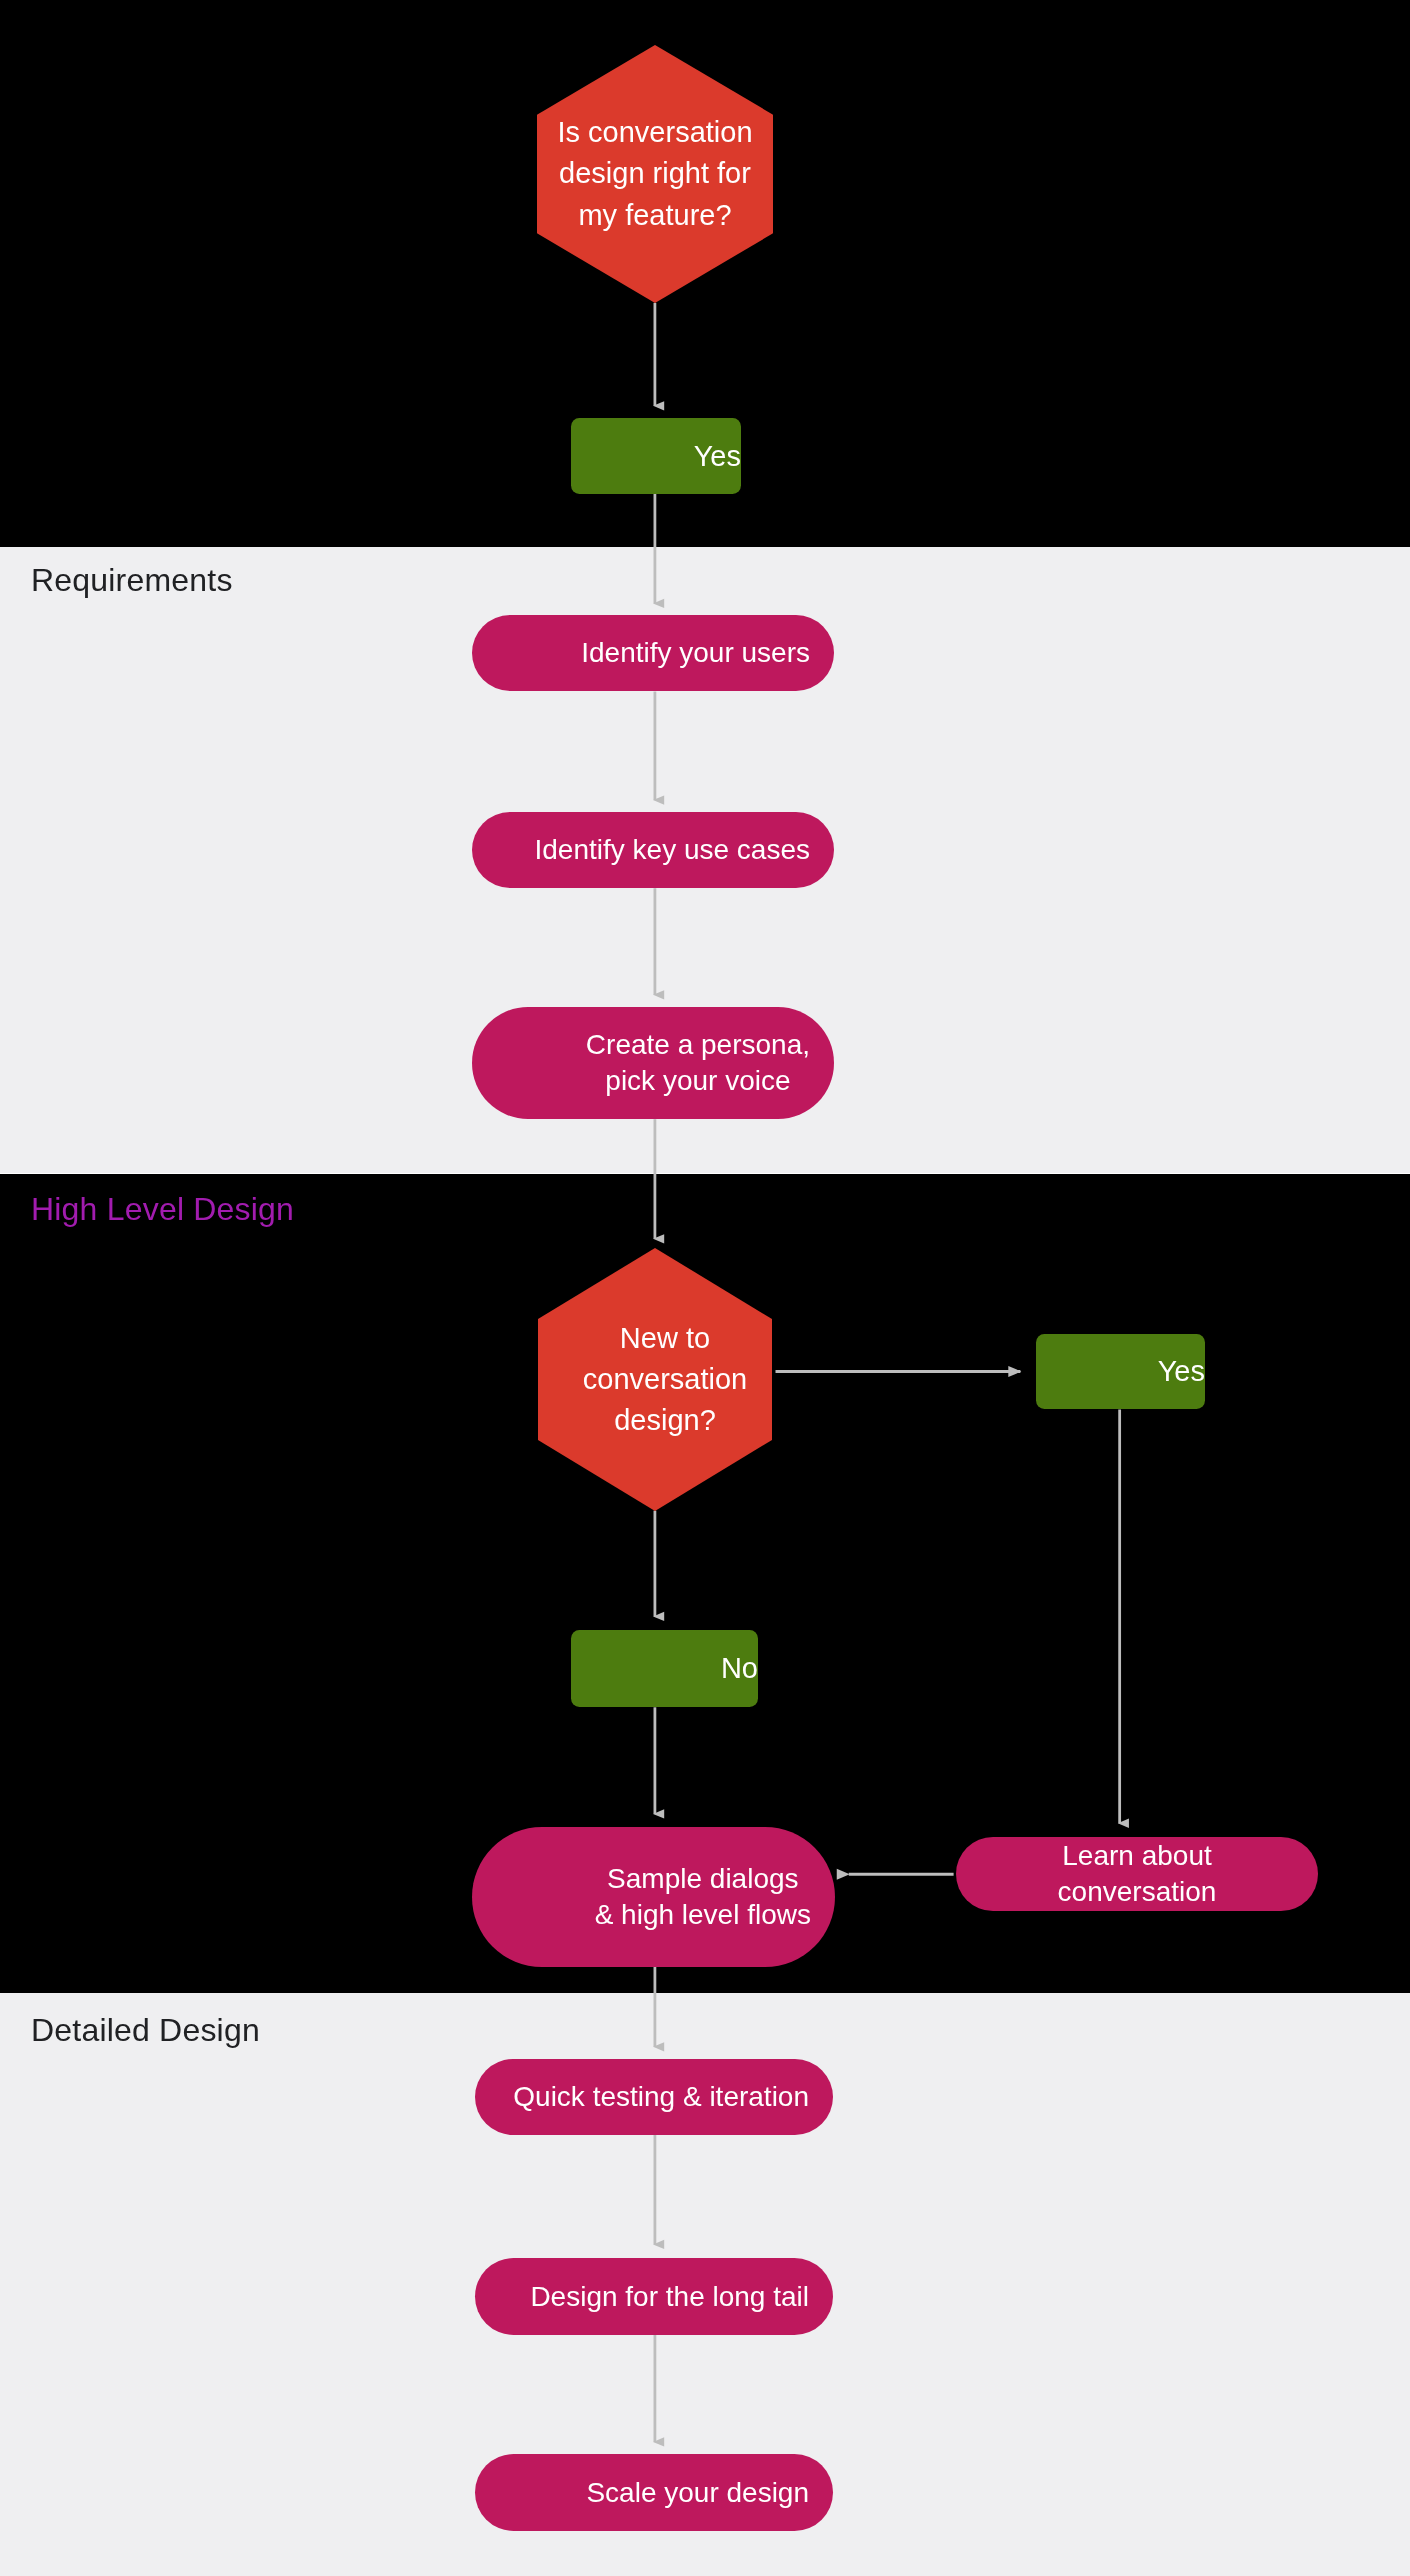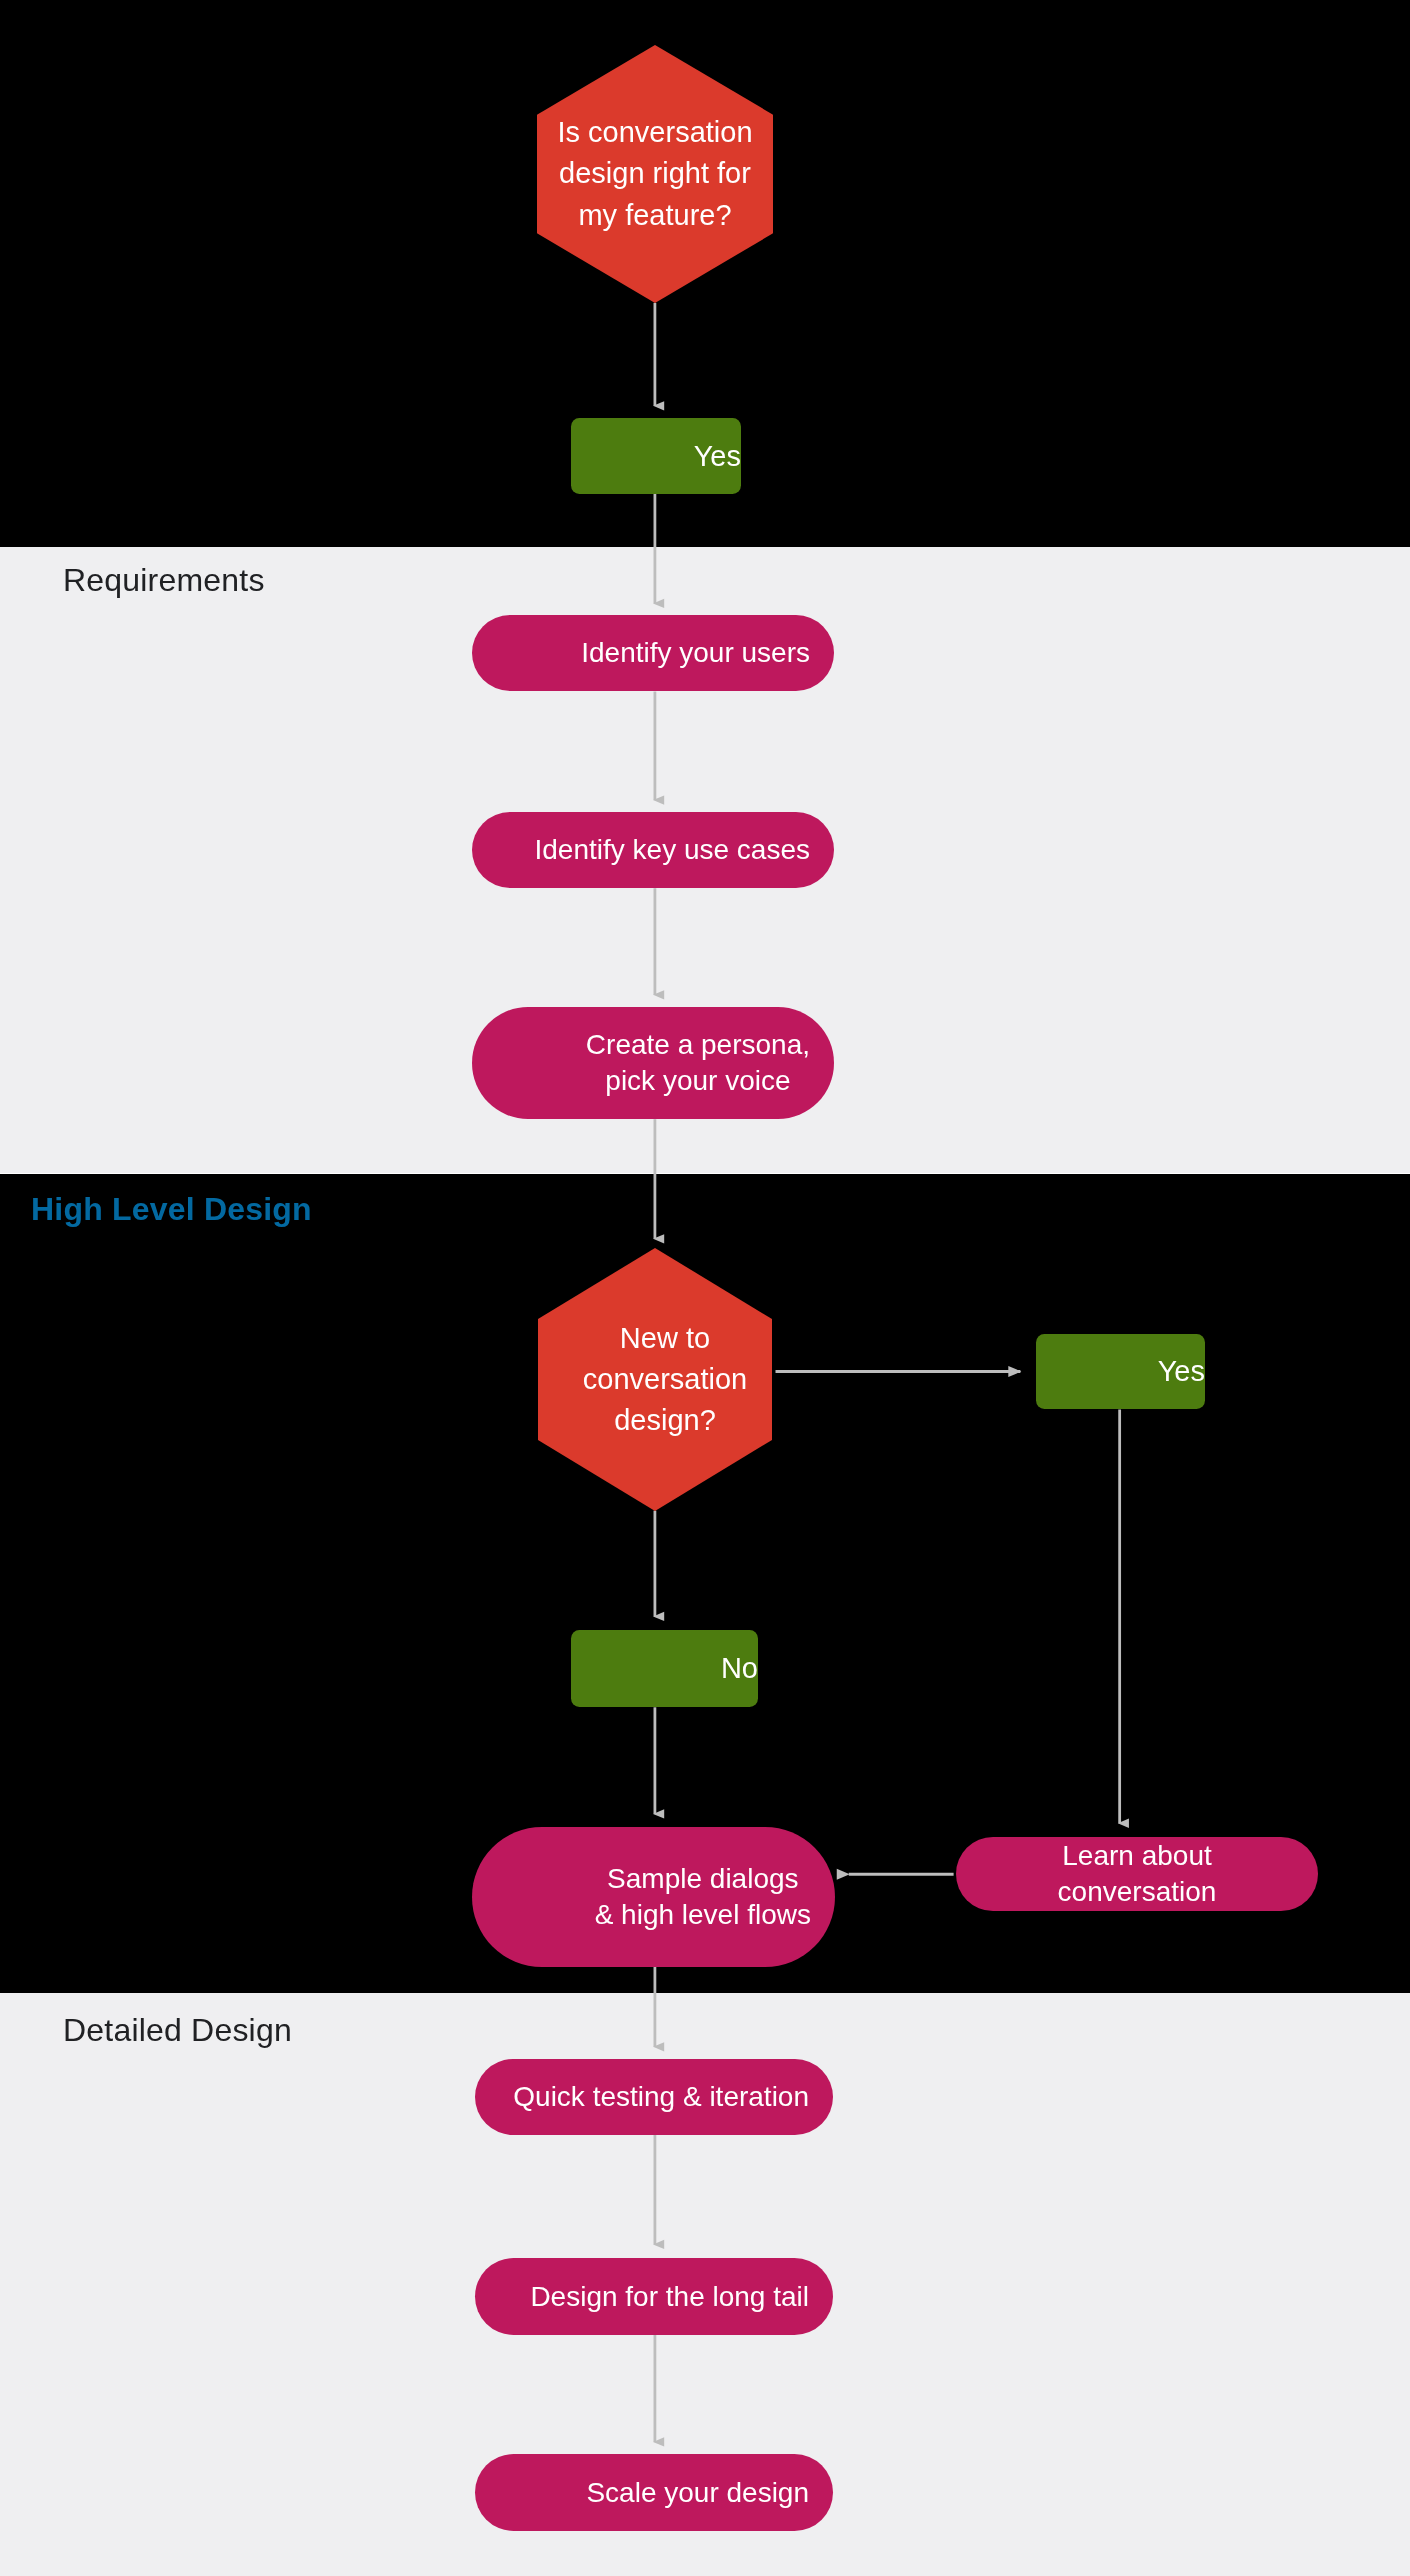--- a/index.html
+++ b/index.html
@@ -23,22 +23,22 @@
   .band-dark { background: #000000; }
   .band-light { background: #efeff1; }
 
   .band-label {
     position: absolute;
     font-family: "Liberation Sans", sans-serif;
     font-size: 32px;
     letter-spacing: 0.2px;
     white-space: nowrap;
   }
-  .band-label.on-light { color: #202124; margin-left: 32px; }
-  .band-label.on-dark  { color: #0369a1; font-weight: bold; }
+  .band-label.on-light { color: #202124; }
+  .band-label.on-dark  { color: #a21caf; }
 
   .node {
     position: absolute;
     display: flex;
     align-items: center;
     justify-content: flex-end;
     text-align: center;
     color: #ffffff;
     font-family: "Liberation Sans", sans-serif;
     box-sizing: border-box;

